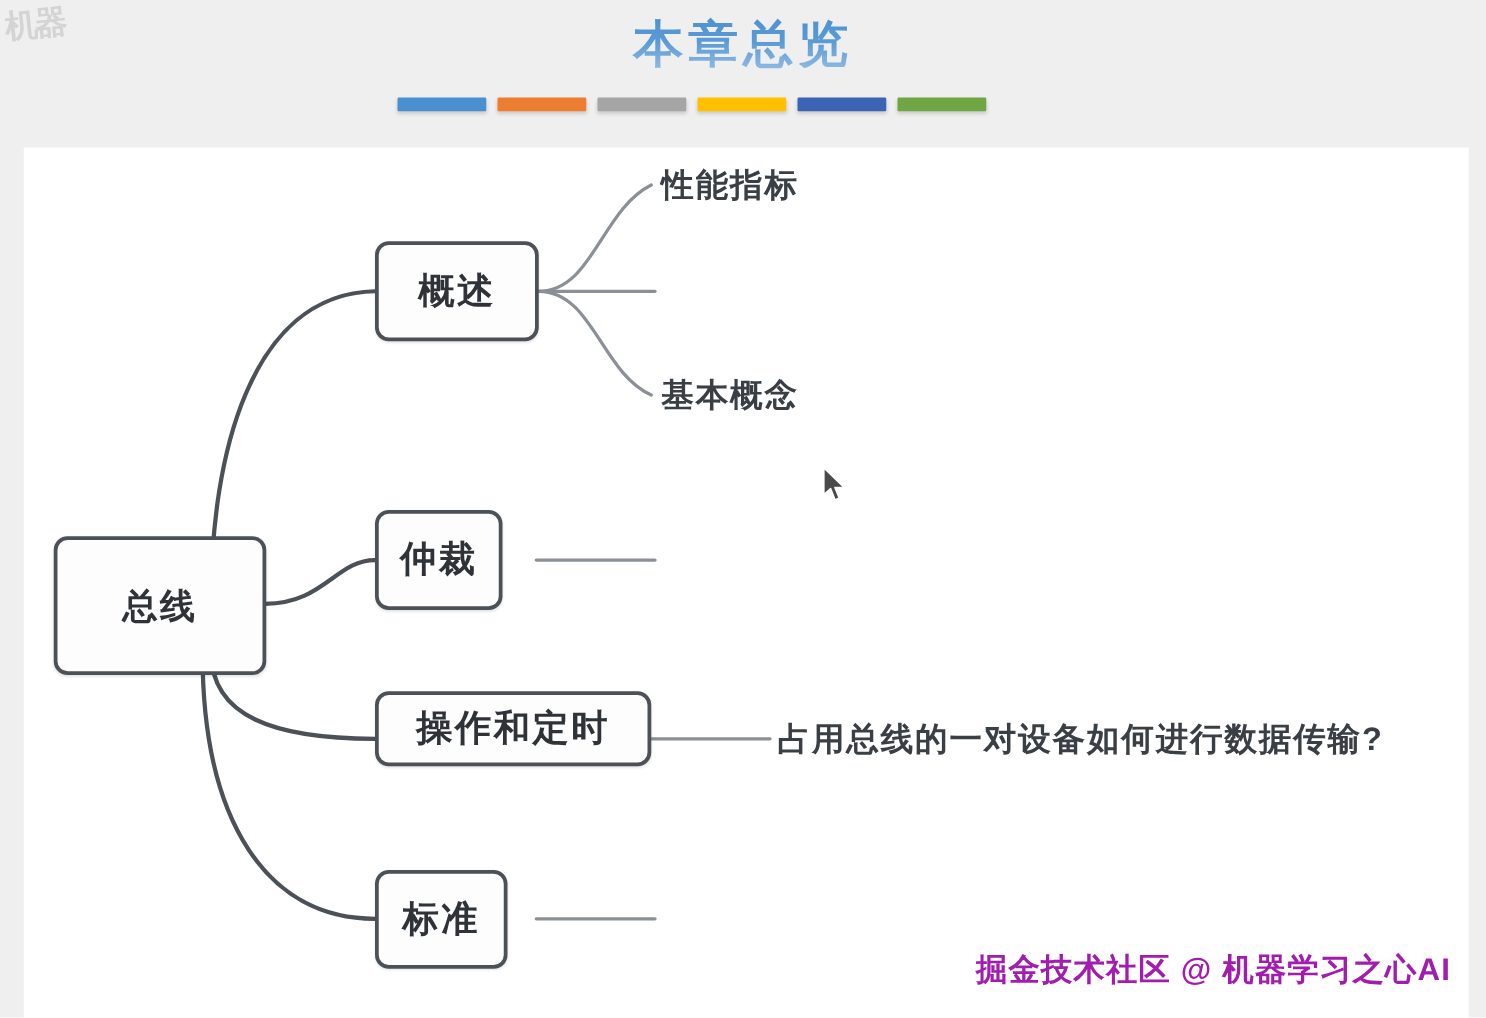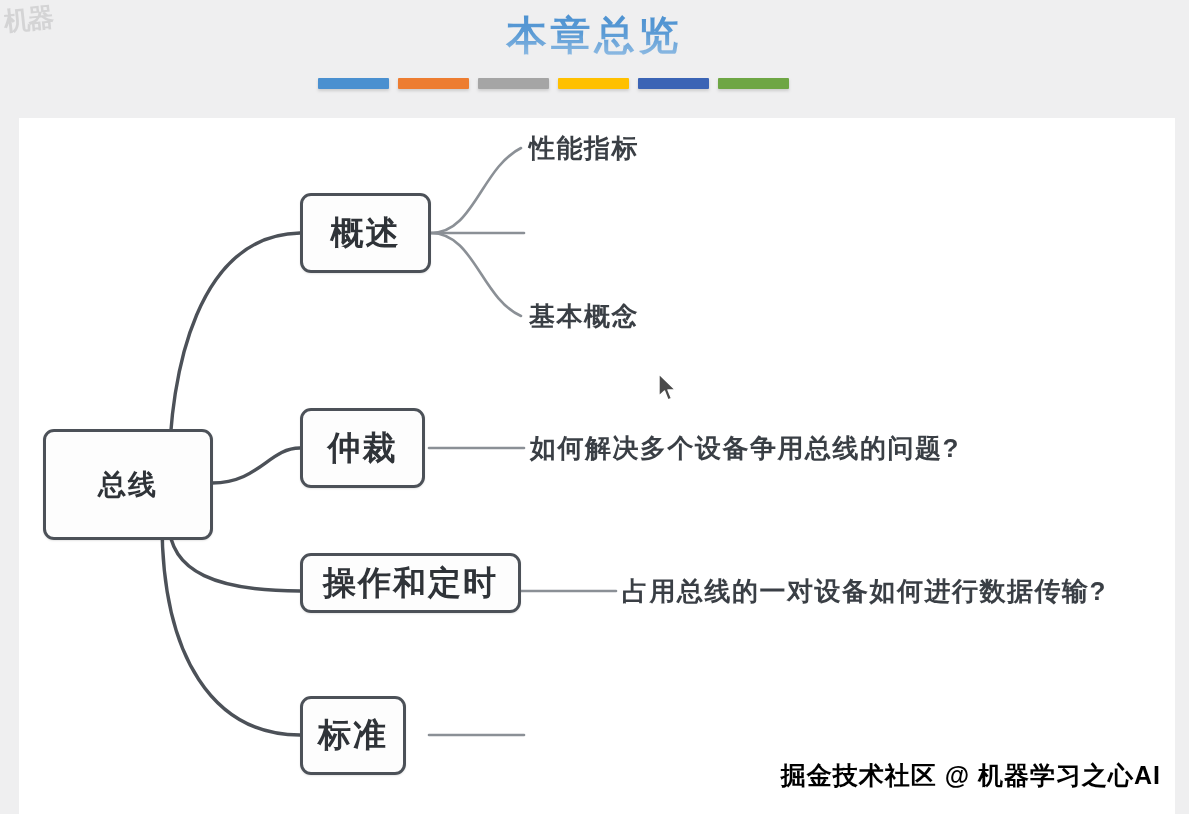--- a/index.html
+++ b/index.html
@@ -82,21 +82,21 @@
   .mm-node {
     position: absolute;
     box-sizing: border-box;
     background: #fdfdfd;
     border: 3px solid #4c5158;
     border-radius: 11px;
     display: flex;
     align-items: center;
     justify-content: center;
     color: #2f3338;
-    font-size: 33px;
+    font-size: 29px;
     font-weight: 600;
     letter-spacing: 2px;
     white-space: nowrap;
     box-shadow: 0 1px 2px rgba(0,0,0,0.10);
   }
   .mm-node.root {
     font-size: 28px;
   }
 
   
@@ -111,21 +111,21 @@
   }
 
   
   #watermark-bottom {
     position: absolute;
     right: 14px;
     bottom: 22px;
     font-size: 25px;
     font-weight: 600;
     letter-spacing: 1px;
-    color: #000000;
+    color: #a21caf;
     white-space: nowrap;
     text-shadow: 0 1px 0 rgba(255,255,255,0.9);
   }
   #watermark-top-left {
     position: absolute;
     left: 4px;
     top: 2px;
     font-size: 26px;
     font-weight: 700;
     color: rgba(190,190,192,0.55);
@@ -190,32 +190,31 @@
       <path d="M 502 473 L 597 473"></path>
 
       <path d="M 410 617 L 505 617"></path>
     </g>
   </svg>
 
   <div class="mm-node root" style="left: 24px; top: 311px; width: 170px; height: 111px; border-color: rgb(76, 81, 88); background: rgb(253, 253, 253);">总线</div>
 
   <div class="mm-node" style="left: 281px; top: 75px; width: 131px; height: 80px; border-color: rgb(76, 81, 88); background: rgb(253, 253, 253);">概述</div>
 
-  <div class="mm-node" style="left: 281px; top: 290px; width: 125px; height: 80px; border-color: rgb(76, 81, 88); background: rgb(253, 253, 253);">仲裁</div>
+  <div class="mm-node" style="left: 281px; top: 290px; width: 102px; height: 80px; border-color: rgb(76, 81, 88); background: rgb(253, 253, 253);">仲裁</div>
 
   <div class="mm-node" style="left: 281px; top: 435px; width: 221px; height: 60px; border-color: rgb(76, 81, 88); background: rgb(253, 253, 253);">操作和定时</div>
 
   <div class="mm-node" style="left: 281px; top: 578px; width: 106px; height: 79px; border-color: rgb(76, 81, 88); background: rgb(253, 253, 253);">标准</div>
 
   <div class="mm-leaf" style="left:510px; top:15px;">性能指标</div>
 
 
   <div class="mm-leaf" style="left:510px; top:183px;">基本概念</div>
 
-  <div class="mm-leaf" style="left:511px; top:315px;">如何解决多个设备争用总线的问题?</div>
 
   <div class="mm-leaf" style="left:603px; top:458px;">占用总线的一对设备如何进行数据传输?</div>
 
 
   <div id="watermark-bottom">掘金技术社区 @ 机器学习之心AI</div>
 
   <svg id="mouse-cursor" viewBox="0 0 22 30">
     <path d="M2 1 L2 23 L7.5 18 L11 27 L14.5 25.5 L11 17 L18.5 17 Z" fill="#4a4a4a" stroke="#ffffff" stroke-width="1.4" stroke-linejoin="round"></path>
   </svg>
 

